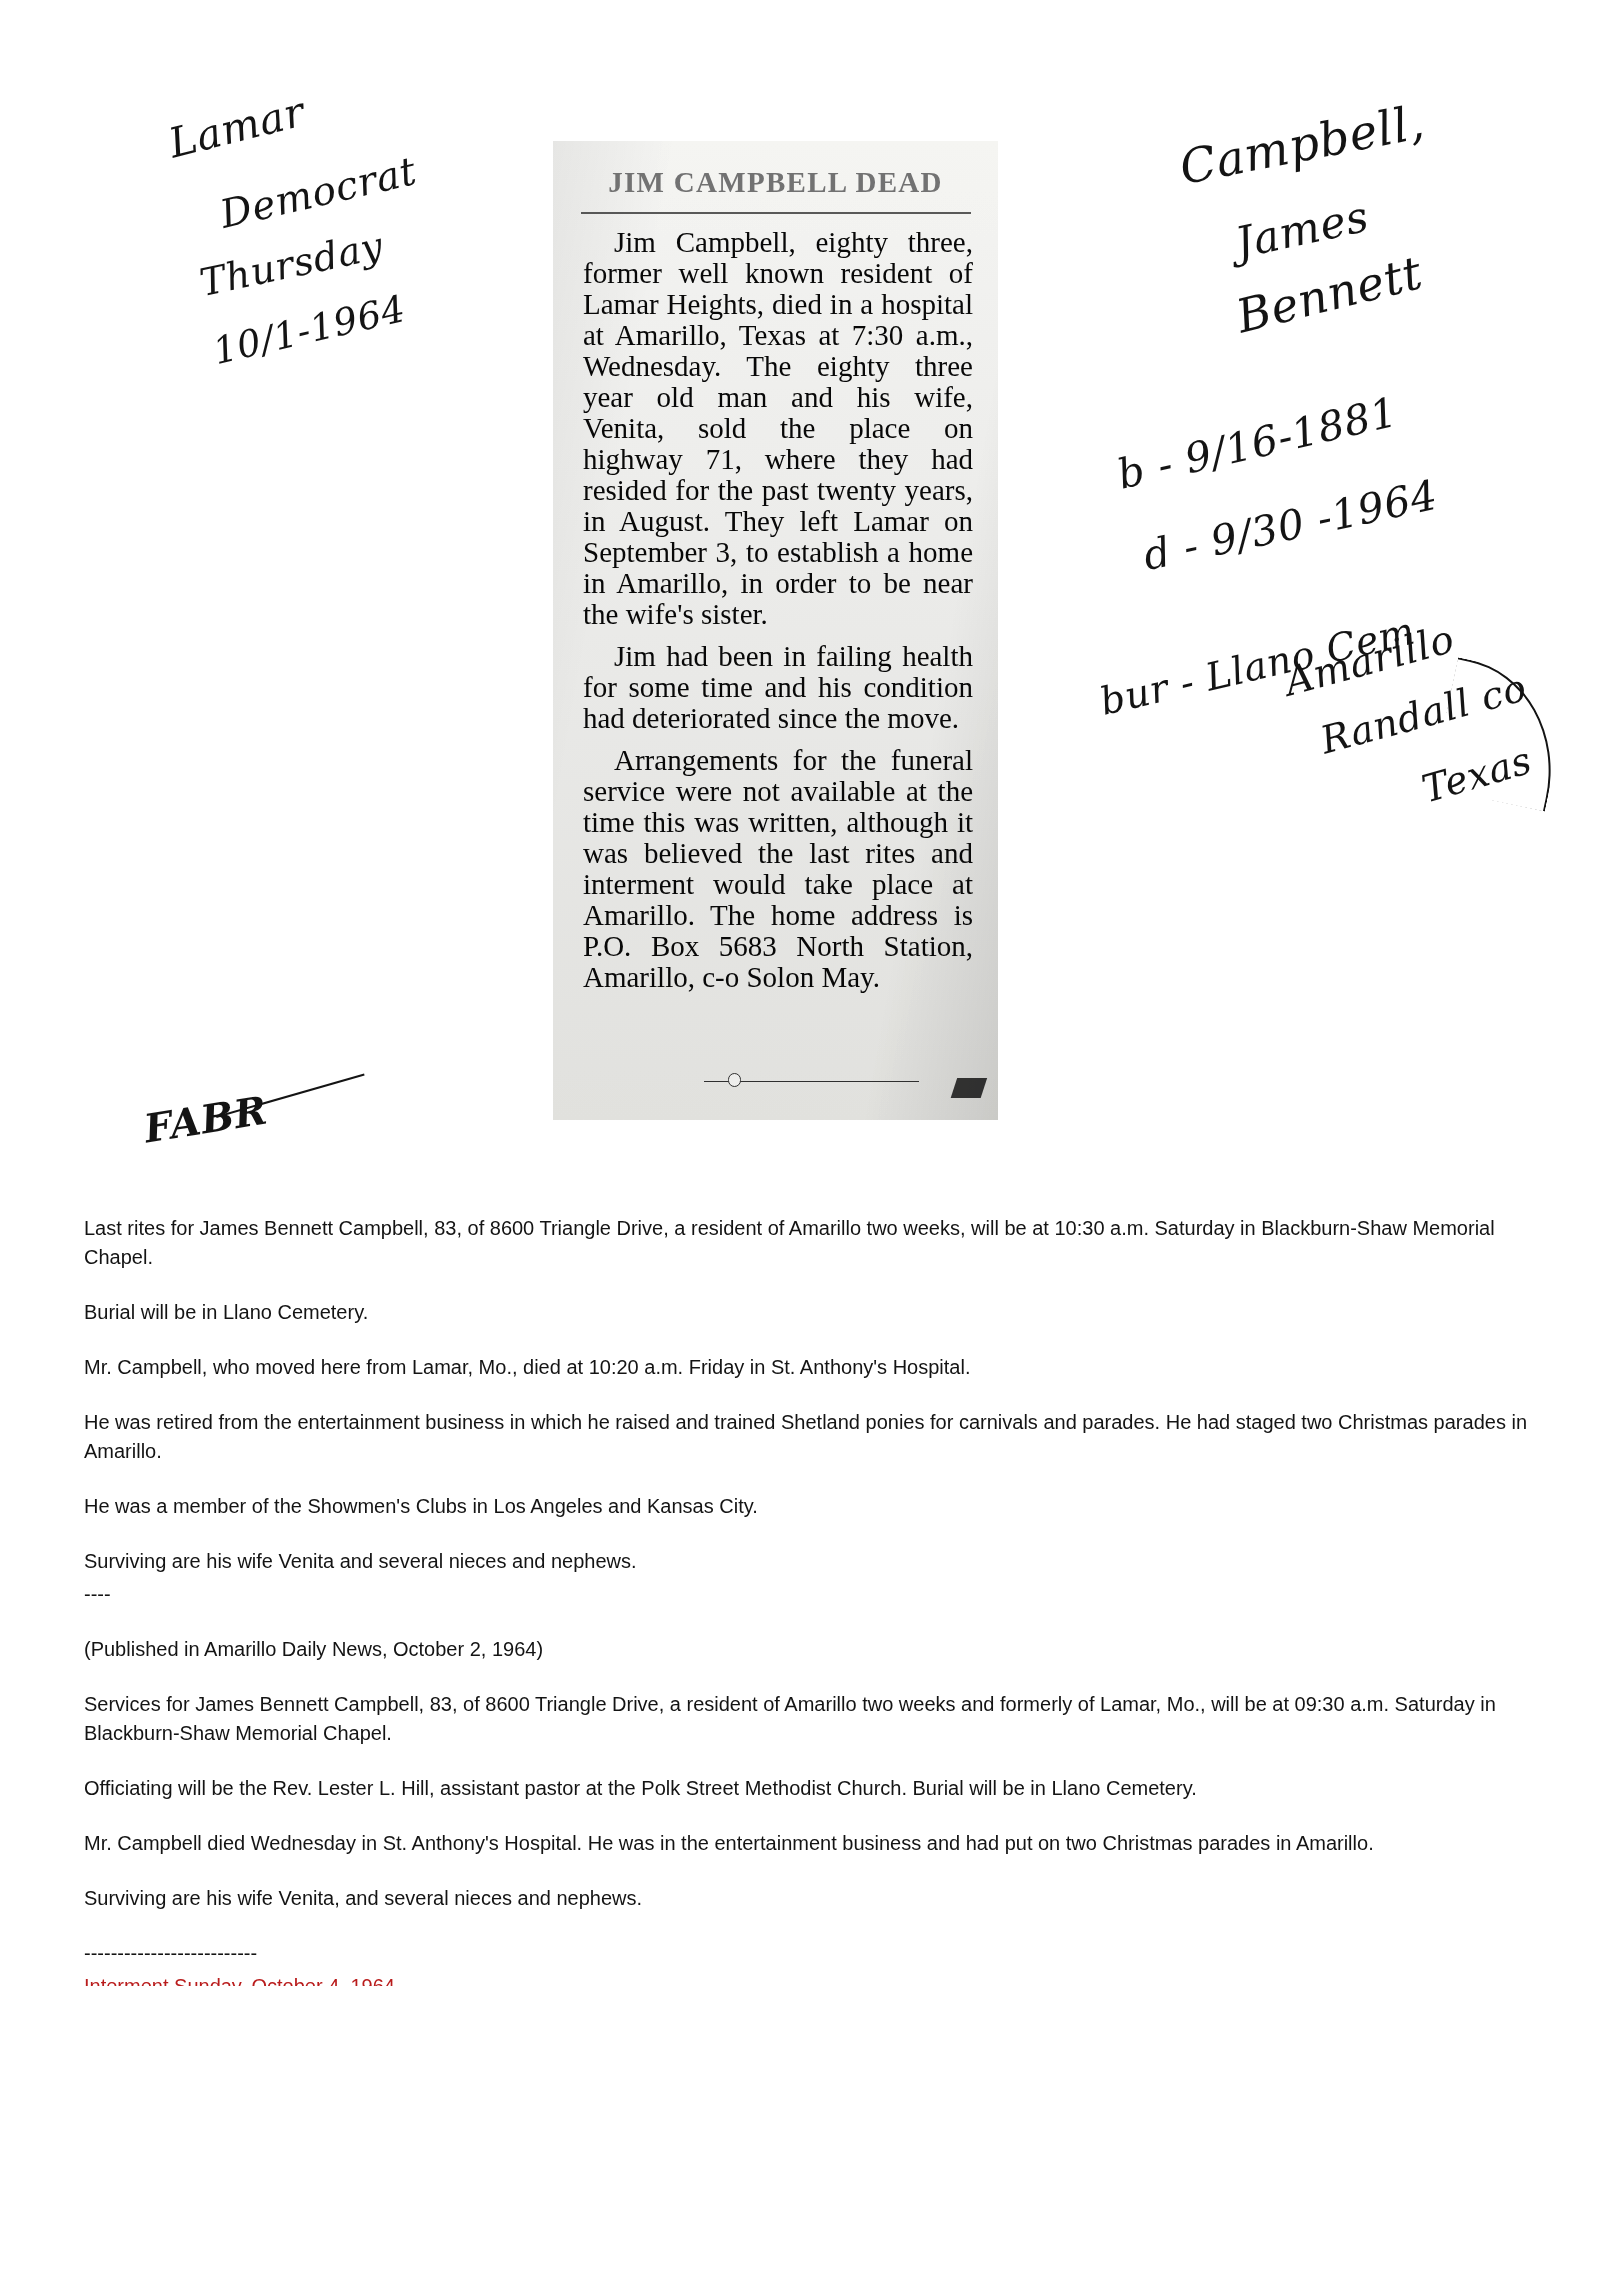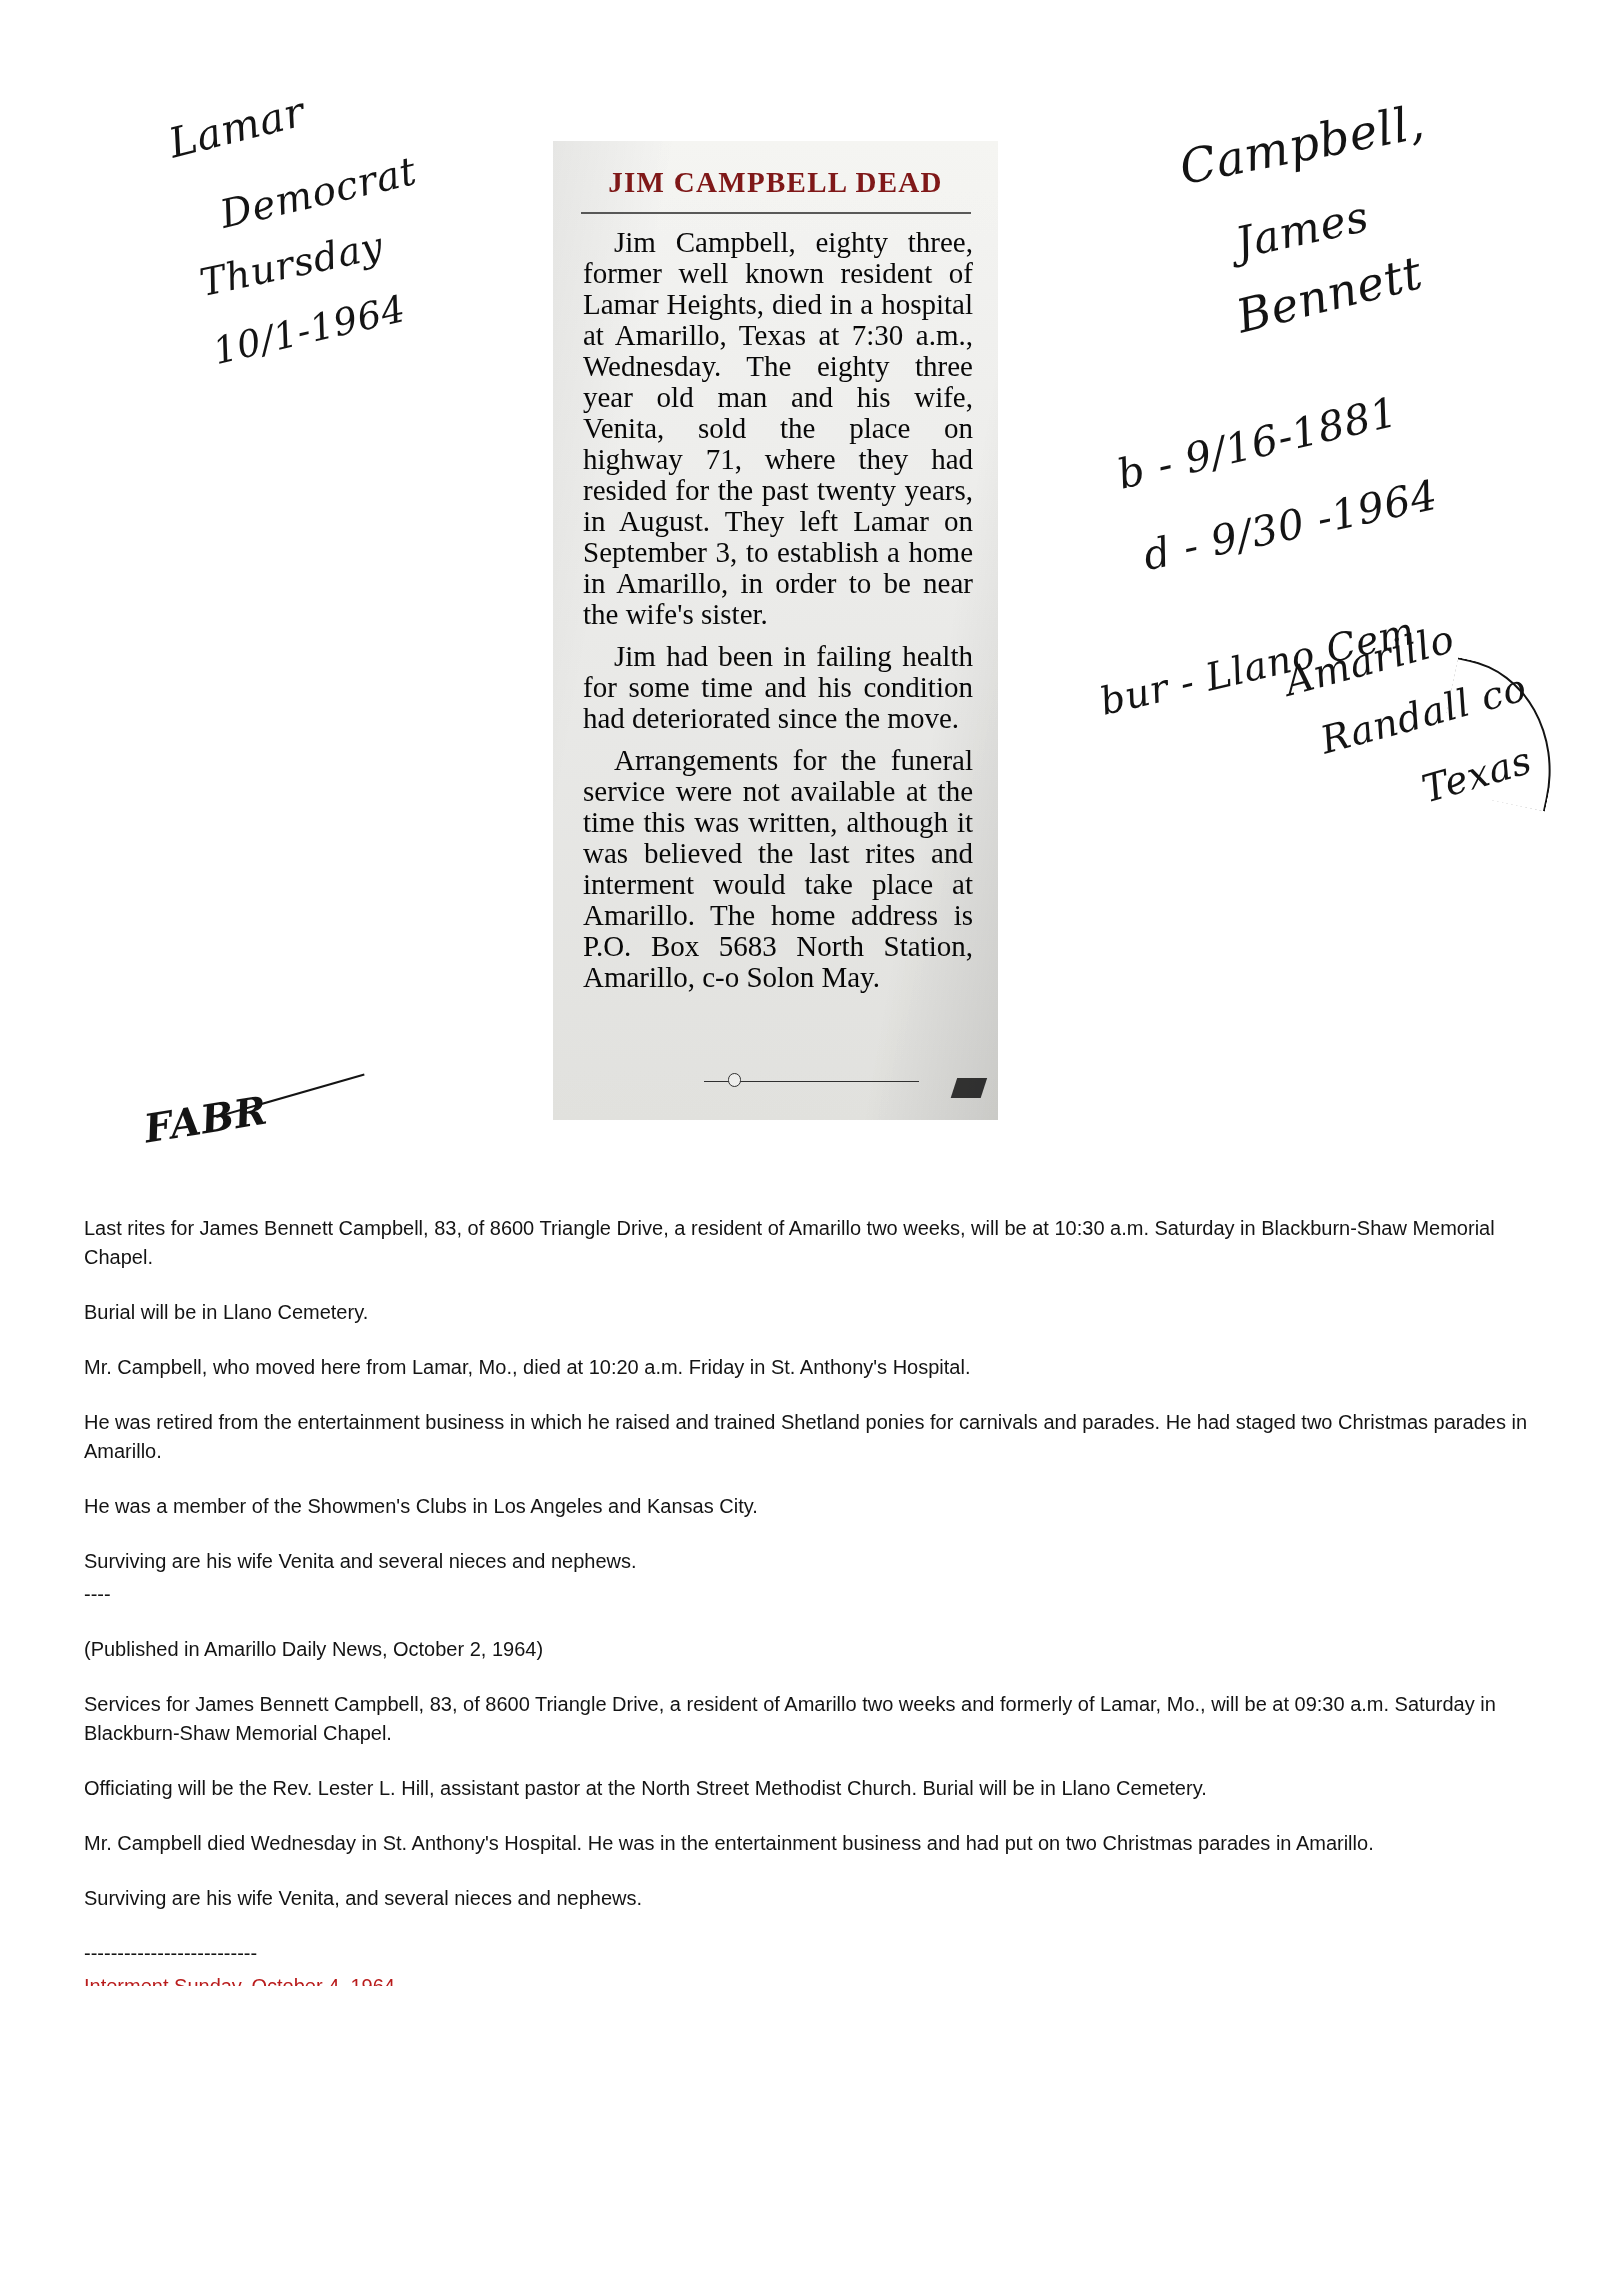--- a/index.html
+++ b/index.html
@@ -180,21 +180,21 @@
   .clip-headline {
     position: absolute;
     left: 0;
     right: 0;
     top: 25px;
     text-align: center;
     font-family: "Liberation Serif", serif;
     font-weight: bold;
     font-size: 29px;
     letter-spacing: 1.3px;
-    color: #7f1d1d;
+    color: #737373;
   }
   .clip-rule-top {
     position: absolute;
     left: 27.5px;
     right: 27.5px;
     top: 71px;
     height: 2px;
     background: #2a2a2a;
     opacity: 0.75;
   }
@@ -318,20 +318,20 @@
   <p>Burial will be in Llano Cemetery.</p>
   <p>Mr. Campbell, who moved here from Lamar, Mo., died at 10:20 a.m. Friday in St. Anthony's Hospital.</p>
   <p>He was retired from the entertainment business in which he raised and trained Shetland ponies for carnivals and parades. He had staged two Christmas parades in Amarillo.</p>
   <p>He was a member of the Showmen's Clubs in Los Angeles and Kansas City.</p>
   <p class="tight">Surviving are his wife Venita and several nieces and nephews.</p>
   <p class="dashes">----</p>
 
   <p>(Published in Amarillo Daily News, October 2, 1964)</p>
 
   <p>Services for James Bennett Campbell, 83, of 8600 Triangle Drive, a resident of Amarillo two weeks and formerly of Lamar, Mo., will be at 09:30 a.m. Saturday in Blackburn-Shaw Memorial Chapel.</p>
-  <p>Officiating will be the Rev. Lester L. Hill, assistant pastor at the North Street Methodist Church. Burial will be in Llano Cemetery.</p>
+  <p>Officiating will be the Rev. Lester L. Hill, assistant pastor at the Polk Street Methodist Church. Burial will be in Llano Cemetery.</p>
   <p>Mr. Campbell died Wednesday in St. Anthony's Hospital. He was in the entertainment business and had put on two Christmas parades in Amarillo.</p>
   <p>Surviving are his wife Venita, and several nieces and nephews.</p>
 
   <p class="tight">--------------------------</p>
   <p class="clipped-line">Interment Sunday, October 4, 1964</p>
 </div>
 
 
 </body></html>

